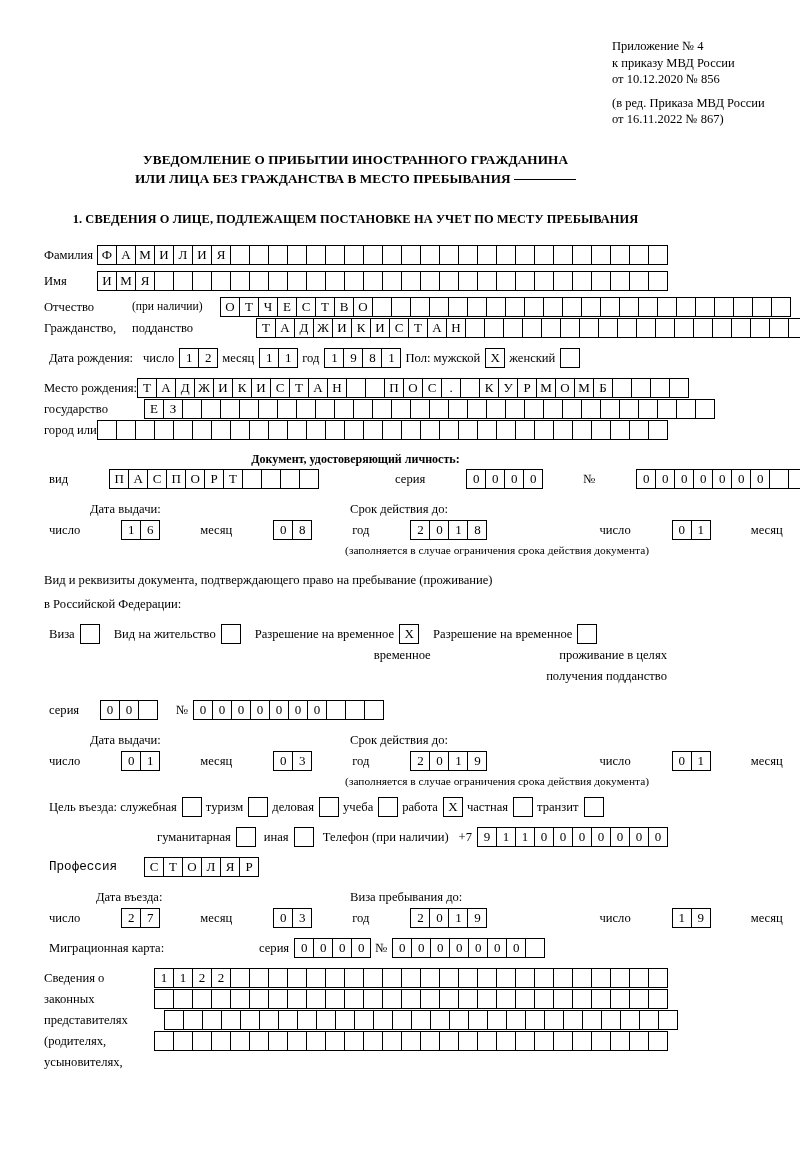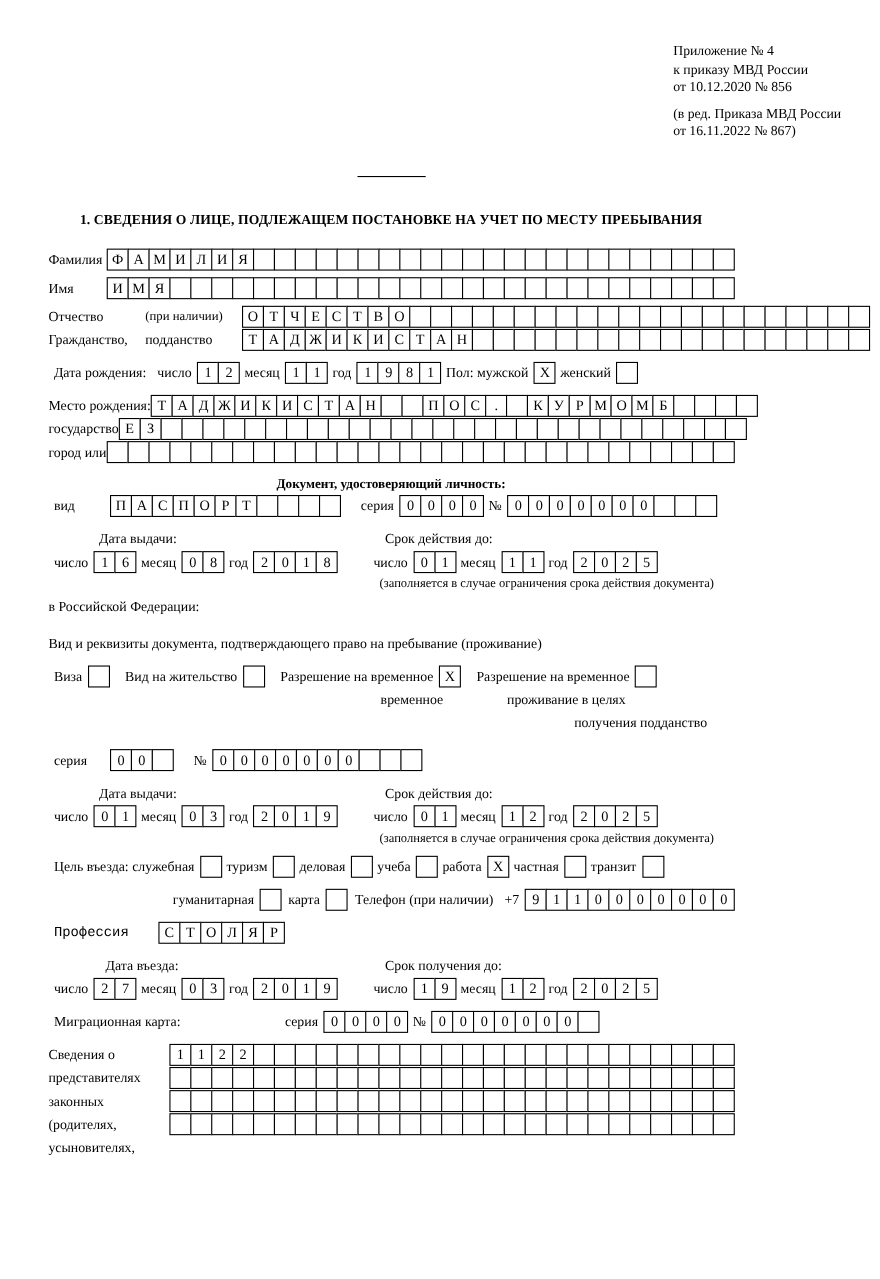--- a/index.html
+++ b/index.html
@@ -53,21 +53,21 @@
     font-size:12.4px;
     margin-top:24px;
     letter-spacing:.1px;
   }
   
   .row{
     display:flex;
     align-items:flex-start;
     margin-top:6px;
   }
-  .row.tight{margin-top:1px;}
+  .row.tight{margin-top:1px;gap:36px;}
   .lbl{
     font-size:12.6px;
     line-height:20px;
     white-space:nowrap;
   }
   .w-lab{width:88px;}
   
   .cells{display:flex;}
   .cell{
     width:20px;height:20px;
@@ -118,21 +118,22 @@
     <div>Приложение № 4</div>
     <div>к приказу МВД России</div>
     <div>от 10.12.2020 № 856</div>
     <div class="gap"></div>
     <div>(в ред. Приказа МВД России</div>
     <div>от 16.11.2022 № 867)</div>
   </div>
 
 
   <div class="title">
-    <div> <span class="ul"></span></div>
+    <div>УВЕДОМЛЕНИЕ О ПРИБЫТИИ ИНОСТРАННОГО ГРАЖДАНИНА</div>
+    <div><span>ИЛИ ЛИЦА БЕЗ ГРАЖДАНСТВА В МЕСТО ПРЕБЫВАНИЯ</span> <span class="ul"></span></div>
   </div>
 
   <div class="section-title">1. СВЕДЕНИЯ О ЛИЦЕ, ПОДЛЕЖАЩЕМ ПОСТАНОВКЕ НА УЧЕТ ПО МЕСТУ ПРЕБЫВАНИЯ</div>
 
   <div class="row mt18">
     <div class="lbl w-lab">Фамилия</div>
     <div class="cells">
         <div class="cell">Ф</div>
         <div class="cell">А</div>
         <div class="cell">М</div>
@@ -500,22 +501,22 @@
     <div class="cells">
         <div class="cell">2</div>
         <div class="cell">0</div>
         <div class="cell">2</div>
         <div class="cell">5</div>
       </div>
   </div>
 
   <div class="note right mt4">(заполняется в случае ограничения срока действия документа)</div>
 
+  <div class="lbl mt14">Вид и реквизиты документа, подтверждающего право на пребывание (проживание)</div>
   <div class="lbl mt4">в Российской Федерации:</div>
-  <div class="lbl mt14">Вид и реквизиты документа, подтверждающего право на пребывание (проживание)</div>
 
   <div class="row mt10 inline">
     <div class="lbl">Виза</div>
     <div class="cells">
         <div class="cell"></div>
       </div>
     <div class="spacer10"></div>
     <div class="lbl">Вид на жительство</div>
     <div class="cells">
         <div class="cell"></div>
@@ -642,21 +643,21 @@
         <div class="cell"></div>
       </div>
   </div>
 
   <div class="row mt10 inline indent2">
     <div class="lbl">гуманитарная</div>
     <div class="cells">
         <div class="cell"></div>
       </div>
     <div class="spacer10"></div>
-    <div class="lbl">карта</div>
+    <div class="lbl">иная</div>
     <div class="cells">
         <div class="cell"></div>
       </div>
     <div class="spacer14"></div>
     <div class="lbl">Телефон (при наличии)</div>
     <div class="lbl">+7</div>
     <div class="cells">
         <div class="cell">9</div>
         <div class="cell">1</div>
         <div class="cell">1</div>
@@ -678,21 +679,21 @@
         <div class="cell">О</div>
         <div class="cell">Л</div>
         <div class="cell">Я</div>
         <div class="cell">Р</div>
       </div>
   </div>
 
   <div class="row mt10">
     <div class="lbl" style="width:52px;"></div>
     <div class="lbl" style="width:254px;">Дата въезда:</div>
-    <div class="lbl">Срок получения до:</div>
+    <div class="lbl">Виза пребывания до:</div>
   </div>
 
   <div class="row tight inline">
     <div class="lbl">число</div>
     <div class="cells">
         <div class="cell">2</div>
         <div class="cell">7</div>
       </div>
     <div class="lbl">месяц</div>
     <div class="cells">
@@ -775,53 +776,53 @@
         <div class="cell"></div>
         <div class="cell"></div>
         <div class="cell"></div>
         <div class="cell"></div>
         <div class="cell"></div>
         <div class="cell"></div>
         <div class="cell"></div>
       </div>
   </div>
   <div class="row tight">
+    <div class="lbl-col">законных</div>
+    <div class="cells">
+        <div class="cell"></div>
+        <div class="cell"></div>
+        <div class="cell"></div>
+        <div class="cell"></div>
+        <div class="cell"></div>
+        <div class="cell"></div>
+        <div class="cell"></div>
+        <div class="cell"></div>
+        <div class="cell"></div>
+        <div class="cell"></div>
+        <div class="cell"></div>
+        <div class="cell"></div>
+        <div class="cell"></div>
+        <div class="cell"></div>
+        <div class="cell"></div>
+        <div class="cell"></div>
+        <div class="cell"></div>
+        <div class="cell"></div>
+        <div class="cell"></div>
+        <div class="cell"></div>
+        <div class="cell"></div>
+        <div class="cell"></div>
+        <div class="cell"></div>
+        <div class="cell"></div>
+        <div class="cell"></div>
+        <div class="cell"></div>
+        <div class="cell"></div>
+      </div>
+  </div>
+  <div class="row tight">
     <div class="lbl-col">представителях</div>
-    <div class="cells">
-        <div class="cell"></div>
-        <div class="cell"></div>
-        <div class="cell"></div>
-        <div class="cell"></div>
-        <div class="cell"></div>
-        <div class="cell"></div>
-        <div class="cell"></div>
-        <div class="cell"></div>
-        <div class="cell"></div>
-        <div class="cell"></div>
-        <div class="cell"></div>
-        <div class="cell"></div>
-        <div class="cell"></div>
-        <div class="cell"></div>
-        <div class="cell"></div>
-        <div class="cell"></div>
-        <div class="cell"></div>
-        <div class="cell"></div>
-        <div class="cell"></div>
-        <div class="cell"></div>
-        <div class="cell"></div>
-        <div class="cell"></div>
-        <div class="cell"></div>
-        <div class="cell"></div>
-        <div class="cell"></div>
-        <div class="cell"></div>
-        <div class="cell"></div>
-      </div>
-  </div>
-  <div class="row tight">
-    <div class="lbl-col">законных</div>
     <div class="cells">
         <div class="cell"></div>
         <div class="cell"></div>
         <div class="cell"></div>
         <div class="cell"></div>
         <div class="cell"></div>
         <div class="cell"></div>
         <div class="cell"></div>
         <div class="cell"></div>
         <div class="cell"></div>

